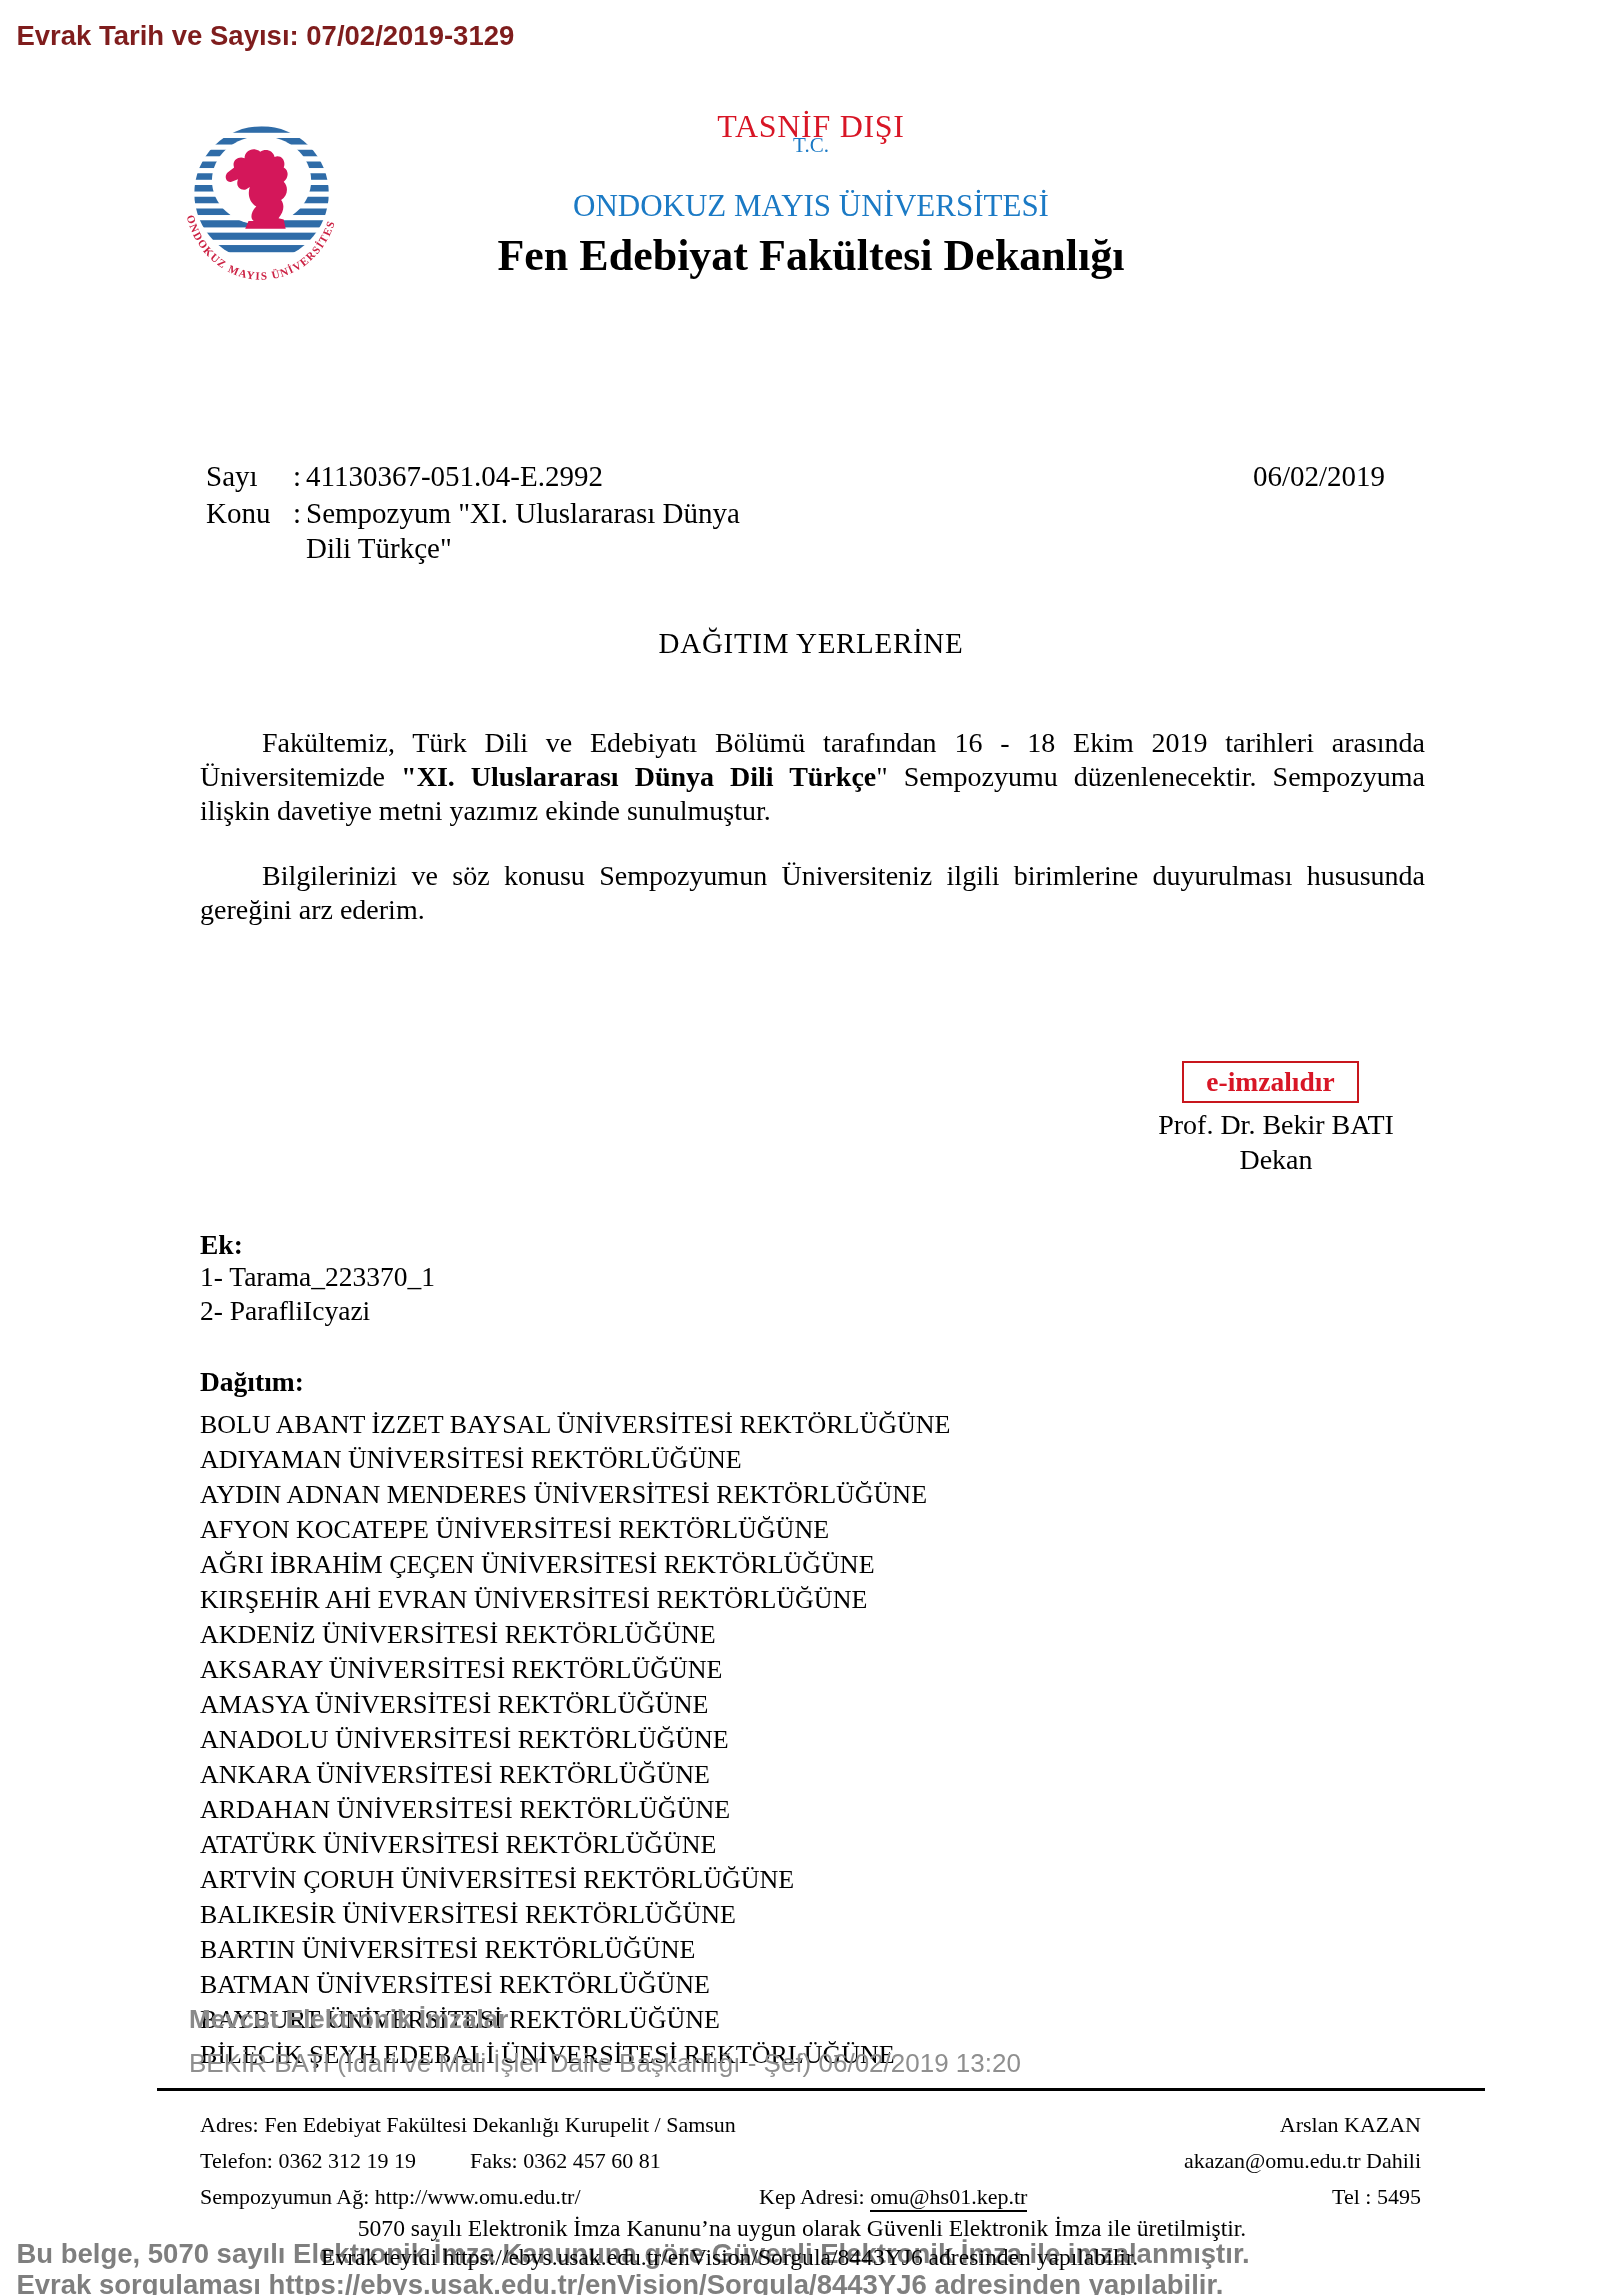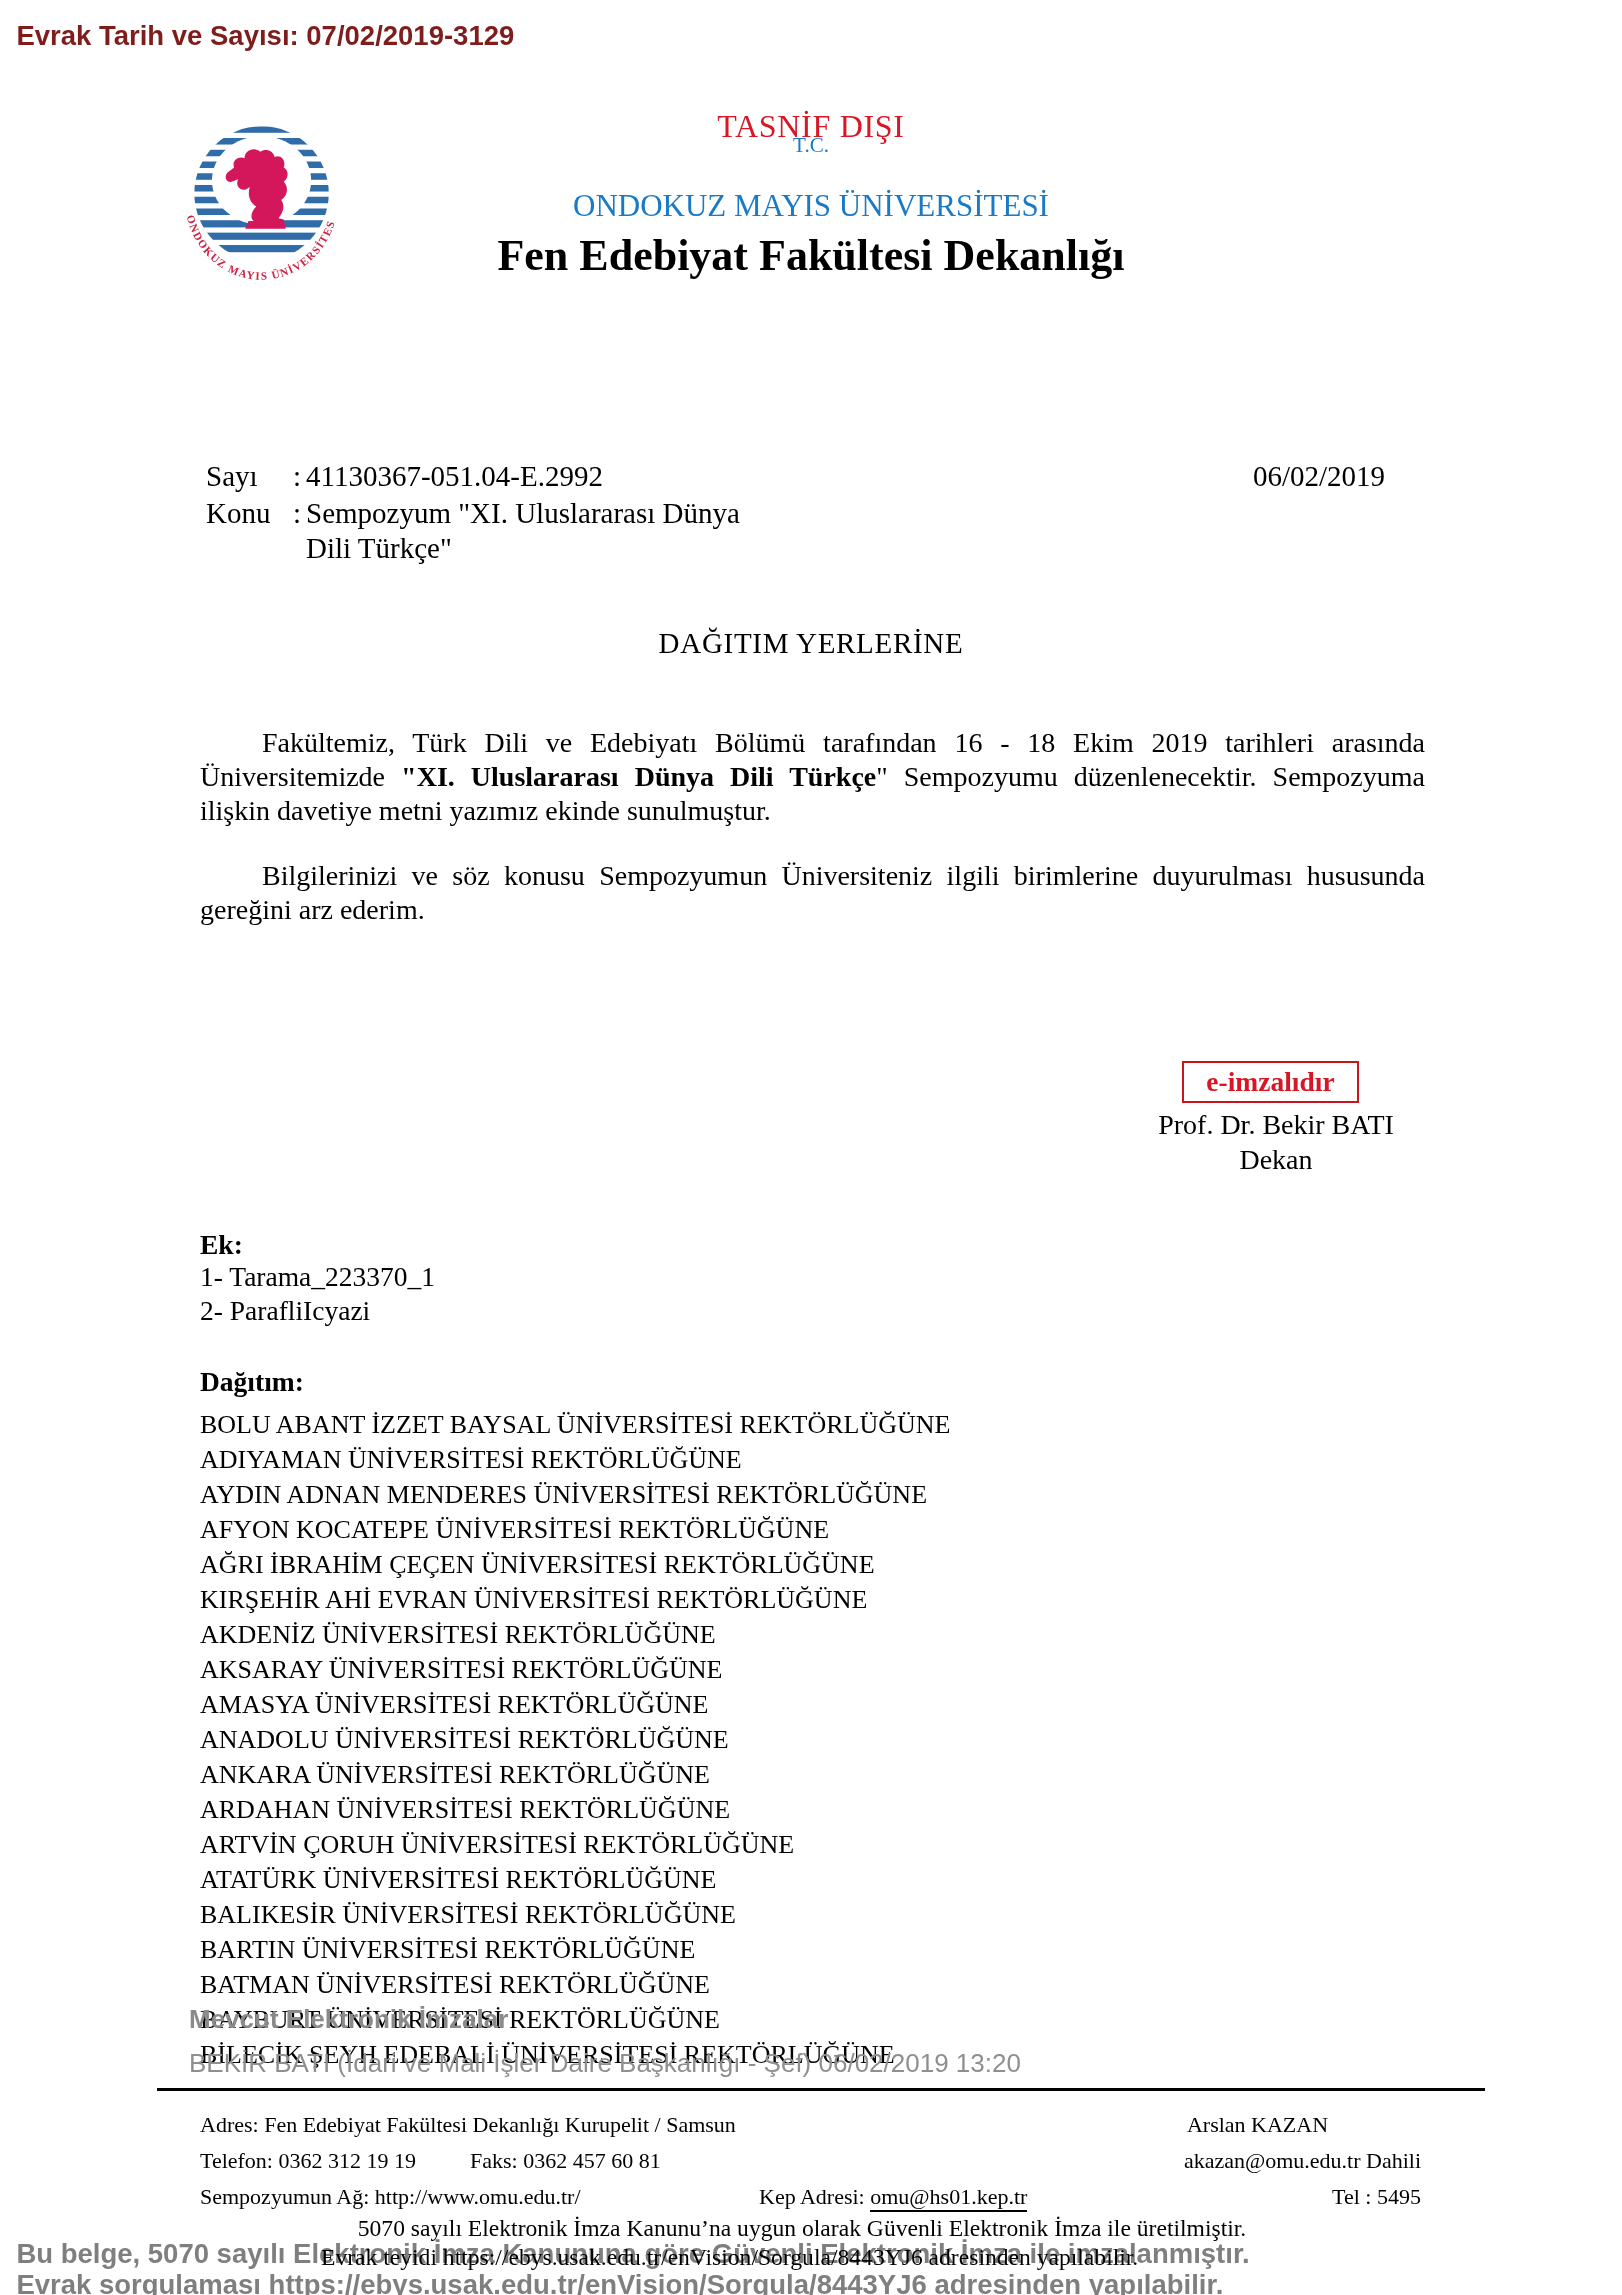--- a/index.html
+++ b/index.html
@@ -50,21 +50,21 @@
   .dist-list{left:200px;top:1407px;font-size:26px;line-height:35px;}
   .dist-list div{white-space:nowrap;}
 
   .ovl1{left:189px;top:2004px;font-size:26px;font-weight:bold;color:#8a8a8a;}
   .ovl2{left:189px;top:2048px;font-size:26px;color:#8f8f8f;}
 
   .rule{left:157px;top:2088px;width:1328px;height:3.3px;background:#000;}
 
   .foot{font-size:22px;}
   .f-adres{left:200px;top:2112px;}
-  .f-name{left:1094px;width:327px;top:2112px;text-align:center;}
+  .f-name{left:1094px;width:327px;top:2112px;text-align:right;}
   .f-tel{left:200px;top:2148px;}
   .f-faks{left:470px;top:2148px;}
   .f-mail{left:1094px;width:327px;top:2148px;text-align:right;}
   .f-web{left:200px;top:2184px;}
   .f-kep{left:759px;top:2184px;}
   .f-kep .kep-v{border-bottom:2.6px solid #000;padding-bottom:0.7px;}
   .f-dahili{left:1094px;width:327px;top:2184px;text-align:right;}
   .f-legal{left:0;width:1604px;top:2215px;text-align:center;font-size:23.6px;font-weight:normal;}
 
   .wm{font-family:"Liberation Sans","DejaVu Sans",sans-serif;font-weight:bold;
@@ -158,22 +158,22 @@
   <div>AYDIN ADNAN MENDERES ÜNİVERSİTESİ REKTÖRLÜĞÜNE</div>
   <div>AFYON KOCATEPE ÜNİVERSİTESİ REKTÖRLÜĞÜNE</div>
   <div>AĞRI İBRAHİM ÇEÇEN ÜNİVERSİTESİ REKTÖRLÜĞÜNE</div>
   <div>KIRŞEHİR AHİ EVRAN ÜNİVERSİTESİ REKTÖRLÜĞÜNE</div>
   <div>AKDENİZ ÜNİVERSİTESİ REKTÖRLÜĞÜNE</div>
   <div>AKSARAY ÜNİVERSİTESİ REKTÖRLÜĞÜNE</div>
   <div>AMASYA ÜNİVERSİTESİ REKTÖRLÜĞÜNE</div>
   <div>ANADOLU ÜNİVERSİTESİ REKTÖRLÜĞÜNE</div>
   <div>ANKARA ÜNİVERSİTESİ REKTÖRLÜĞÜNE</div>
   <div>ARDAHAN ÜNİVERSİTESİ REKTÖRLÜĞÜNE</div>
+  <div>ATATÜRK ÜNİVERSİTESİ REKTÖRLÜĞÜNE</div>
   <div>ARTVİN ÇORUH ÜNİVERSİTESİ REKTÖRLÜĞÜNE</div>
-  <div>ATATÜRK ÜNİVERSİTESİ REKTÖRLÜĞÜNE</div>
   <div>BALIKESİR ÜNİVERSİTESİ REKTÖRLÜĞÜNE</div>
   <div>BARTIN ÜNİVERSİTESİ REKTÖRLÜĞÜNE</div>
   <div>BATMAN ÜNİVERSİTESİ REKTÖRLÜĞÜNE</div>
   <div>BAYBURT ÜNİVERSİTESİ REKTÖRLÜĞÜNE</div>
   <div>BİLECİK ŞEYH EDEBALİ ÜNİVERSİTESİ REKTÖRLÜĞÜNE</div>
 </div>
 
 <div class="abs sans ovl1">Mevcut Elektronik İmzalar</div>
 <div class="abs sans ovl2">BEKİR BATI (İdari ve Mali İşler Daire Başkanlığı - Şef) 06/02/2019 13:20</div>
 

